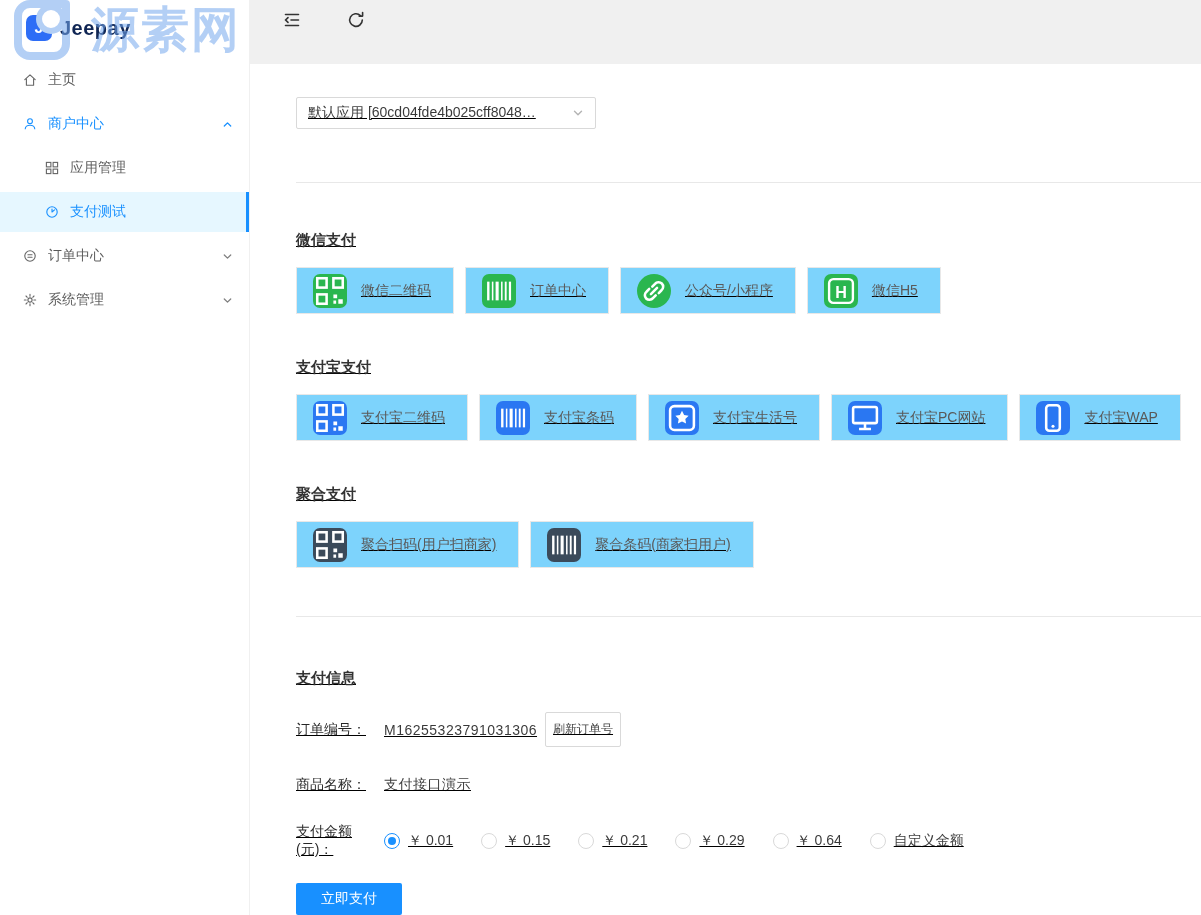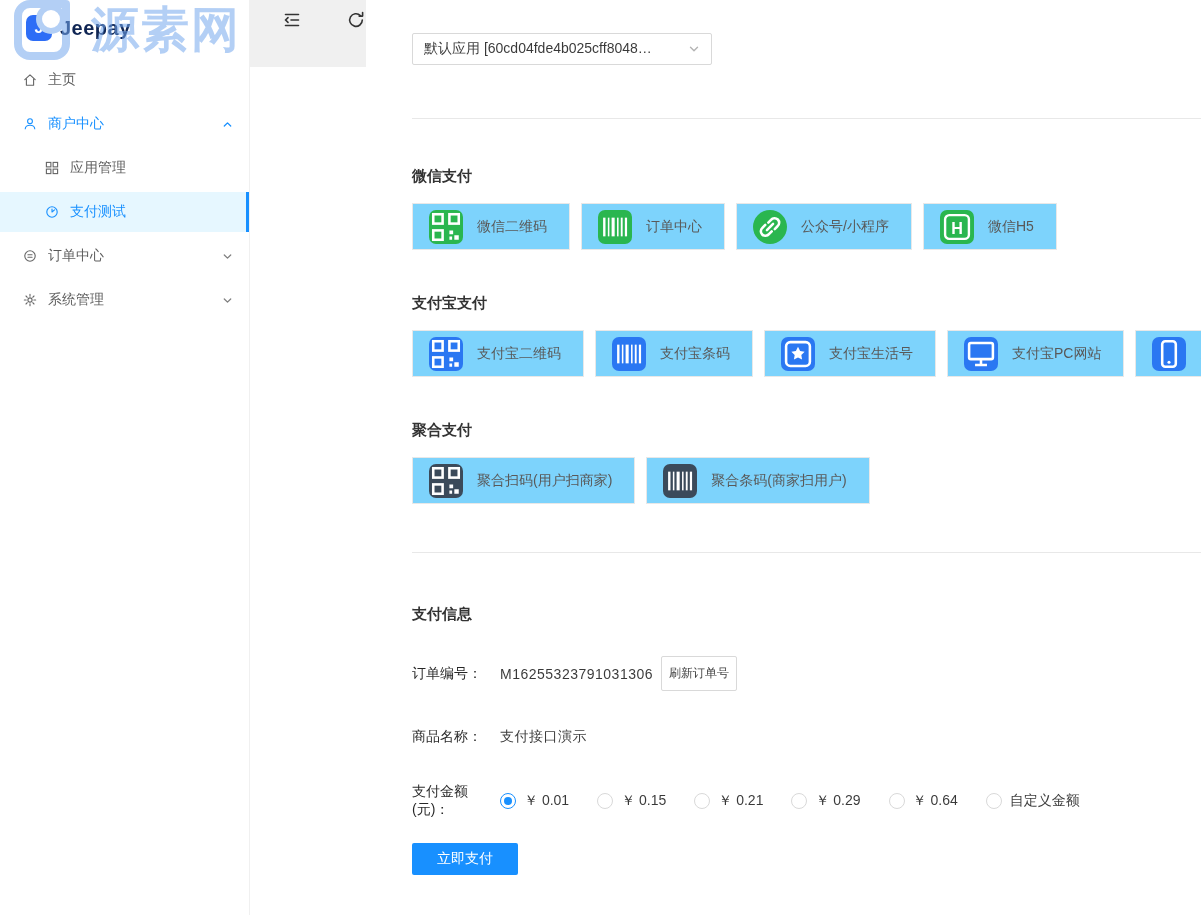--- a/index.html
+++ b/index.html
@@ -29,21 +29,21 @@
   
   .watermark { position:absolute; left:14px; top:0; display:flex; align-items:center; gap:21px;
     z-index:50; pointer-events:none; color:rgba(116,168,236,.55); }
   .wm-badge { width:56px; height:60px; border:8px solid rgba(116,168,236,.55); border-radius:16px;
     border-top-right-radius:4px; position:relative; }
   .wm-badge::after { content:""; position:absolute; right:-4px; top:-4px; width:18px; height:18px;
     border-radius:50%; background:#fff; border:6px solid rgba(116,168,236,.55); }
   .wm-text { font-size:48px; font-weight:bold; letter-spacing:2px; line-height:1; }
 
   
-  .main { flex:1; display:flex; flex-direction:row; min-width:0; }
+  .main { flex:1; display:flex; flex-direction:column; min-width:0;text-decoration:underline; }
   .header { height:67px; background:#f0f0f0; padding:10px 0 0 32px; display:flex; gap:44px; }
   .hicon { width:20px; height:20px; color:#333; cursor:pointer; }
 
   .content { flex:1; background:#fff; padding:33px 0 0 46px; }
 
   .app-select { width:300px; height:32px; border:1px solid #d9d9d9; border-radius:2px;
     display:flex; align-items:center; padding:0 11px; font-size:14px; color:rgba(0,0,0,.78);
     cursor:pointer; background:#fff; }
   .app-select .sel-text { flex:1; white-space:nowrap; overflow:hidden; }
   .app-select .sel-arrow { width:12px; height:12px; color:rgba(0,0,0,.3); flex:0 0 12px; }
@@ -60,21 +60,21 @@
     gap:14px; padding:0 22px 0 16px; margin-right:11px; cursor:pointer; }
   .card-ic { width:34px; height:34px; border-radius:7px; color:#fff; display:flex;
     align-items:center; justify-content:center; flex:0 0 34px; }
   .card-ic svg { width:22px; height:22px; }
   .card-ic.round { border-radius:50%; }
   .c-wechat { background:#2ab64f; }
   .c-alipay { background:#2a77f2; }
   .c-agg    { background:#3b4a5a; }
   .card-label { font-size:14px; color:#595959; white-space:nowrap; }
 
-  .info-row { display:flex; align-items:center; margin-top:32px; min-height:28px; }
+  .info-row { display:flex; align-items:center; margin-top:24px; min-height:28px; }
   .info-label { width:88px; font-size:14px; color:rgba(0,0,0,.85); flex:0 0 88px; }
   .info-value { font-size:14px; color:rgba(0,0,0,.78); letter-spacing:0.5px; }
   .refresh-btn { margin-left:8px; font-size:12px; color:rgba(0,0,0,.78); border:1px solid #d9d9d9;
     background:#fff; border-radius:2px; padding:8px 7px; cursor:pointer; }
 
   .radio-group { display:flex; align-items:center; gap:28px; }
   .radio-item { display:flex; align-items:center; cursor:pointer; }
   .radio-dot { width:16px; height:16px; border-radius:50%; border:1px solid #d9d9d9; background:#fff;
     position:relative; flex:0 0 16px; }
   .radio-item.checked .radio-dot { border-color:#1890ff; }

